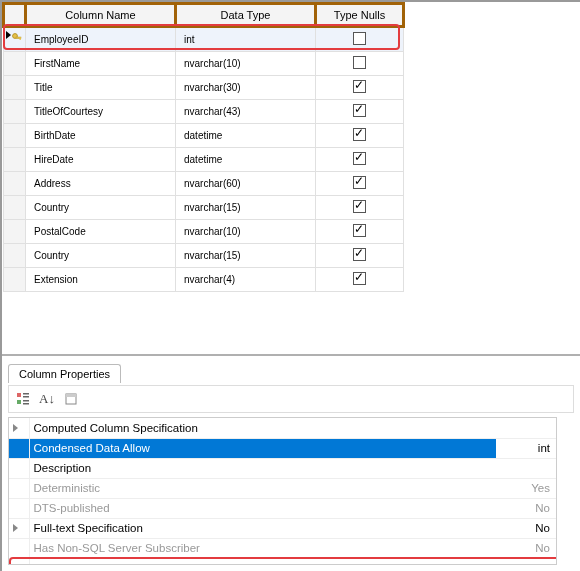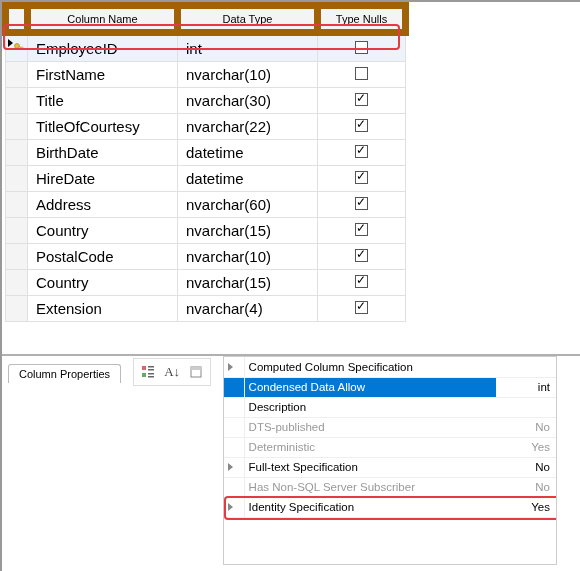--- a/index.html
+++ b/index.html
@@ -29,33 +29,33 @@
   table.cols {
     border-collapse: collapse;
     width: 400px;
     table-layout: fixed;
   }
   table.cols col.gutter { width: 22px; }
   table.cols col.cname { width: 150px; }
   table.cols col.ctype { width: 140px; }
   table.cols col.cnull { width: 88px; }
   table.cols th {
-    border: 7px solid #a16207;
+    border: 3px solid #a16207;
     background: #f4f4f4;
     font-weight: normal;
     text-align: center;
     padding: 4px 6px;
     font-size: 11px;
   }
   table.cols th.blank { background: #f4f4f4; }
   table.cols td {
     border: 1px solid #e0e0e0;
     border-top: 1px solid #e0e0e0;
     padding: 4px 8px;
-    font-size: 15px;
+    font-size: 10px;
     height: 23px;
     vertical-align: middle;
     background: #fff;
   }
   table.cols tr.sel td { background: #eef3fb; }
   table.cols td.gutcell {
     background: #f4f4f4;
     padding: 0;
     text-align: center;
     vertical-align: middle;
@@ -92,20 +92,21 @@
     position: absolute;
     border: 2px solid #e33b3f;
     border-radius: 4px;
     pointer-events: none;
   }
 
   
   .props-pane {
     flex: 1;
     display: flex;
+    flex-direction: column;
     background: #fff;
     overflow: hidden;
   }
   .tabbar {
     height: 27px;
     padding: 4px 6px 0 6px;
     display: flex;
     align-items: flex-end;
   }
   .tab {
@@ -226,21 +227,21 @@
           </tr>
           <tr>
             <td class="gutcell"></td>
             <td>Title</td>
             <td>nvarchar(30)</td>
             <td class="chkwrap"><span class="chk on"></span></td>
           </tr>
           <tr>
             <td class="gutcell"></td>
             <td>TitleOfCourtesy</td>
-            <td>nvarchar(22)</td>
+            <td>nvarchar(43)</td>
             <td class="chkwrap"><span class="chk on"></span></td>
           </tr>
           <tr>
             <td class="gutcell"></td>
             <td>BirthDate</td>
             <td>datetime</td>
             <td class="chkwrap"><span class="chk on"></span></td>
           </tr>
           <tr>
             <td class="gutcell"></td>
@@ -327,27 +328,27 @@
               <td>Condensed Data Allow</td>
               <td class="valcell">int</td>
             </tr>
             <tr class="">
               <td class="expcell"></td>
               <td>Description</td>
               <td class="valcell"></td>
             </tr>
             <tr class="dim">
               <td class="expcell"></td>
+              <td>Deterministic</td>
+              <td class="valcell">Yes</td>
+            </tr>
+            <tr class="dim">
+              <td class="expcell"></td>
               <td>DTS-published</td>
               <td class="valcell">No</td>
-            </tr>
-            <tr class="dim">
-              <td class="expcell"></td>
-              <td>Deterministic</td>
-              <td class="valcell">Yes</td>
             </tr>
             <tr class="">
               <td class="expcell"><span class="exp-glyph"></span></td>
               <td>Full-text Specification</td>
               <td class="valcell">No</td>
             </tr>
             <tr class="dim">
               <td class="expcell"></td>
               <td>Has Non-SQL Server Subscriber</td>
               <td class="valcell">No</td>

